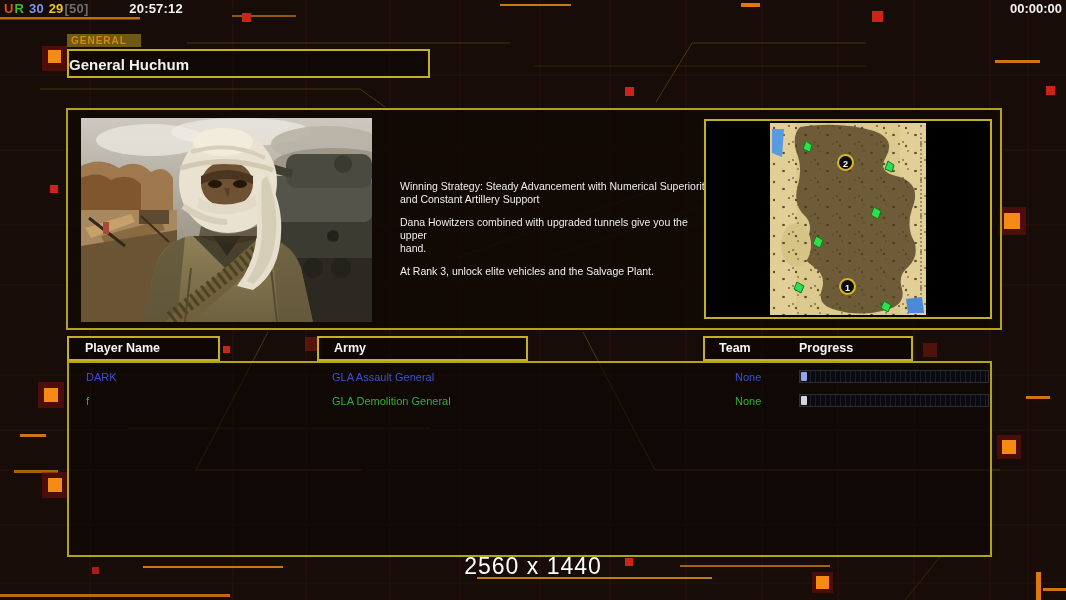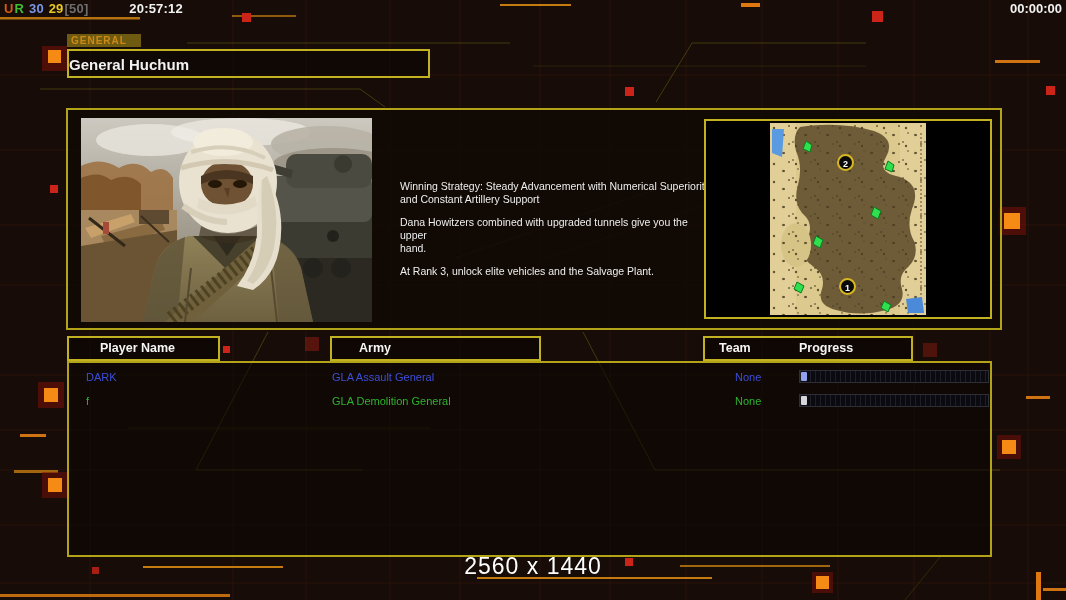--- a/index.html
+++ b/index.html
@@ -35,22 +35,22 @@
     border:2px solid #c2b222;background:#000;box-sizing:border-box;}
   .map-img{position:absolute;left:64px;top:2px;width:156px;height:192px;}
   .start-pos{position:absolute;width:17px;height:17px;border-radius:50%;
     background:#0a0a0a;border:2px solid #d8b820;color:#fff;
     font-size:9px;font-weight:bold;text-align:center;line-height:17px;box-sizing:border-box;}
 
   
   .hdr-box{position:absolute;top:336px;height:25px;border:2px solid #c2b222;
     background:rgba(8,5,3,.6);box-sizing:border-box;color:#f5f5f5;
     font-size:12.5px;font-weight:bold;line-height:21px;}
-  .hdr-playername{left:67px;width:153px;padding-left:31px;}
-  .hdr-army{left:330px;width:211px;padding-left:27px;}
+  .hdr-playername{left:67px;width:153px;padding-left:16px;}
+  .hdr-army{left:317px;width:211px;padding-left:15px;}
   .hdr-teamprog{left:703px;width:210px;}
   .hdr-teamprog .t{position:absolute;left:14px;}
   .hdr-teamprog .p{position:absolute;left:94px;}
 
   
   .players-panel{position:absolute;left:67px;top:361px;width:925px;height:196px;
     border:2px solid #b3a318;background:rgba(10,6,3,.6);box-sizing:border-box;}
   .player-row{position:absolute;left:0;width:100%;height:20px;font-size:11px;padding-left:29px;}
   .player-row .nm{position:absolute;left:17px;top:3px;}
   .player-row .ar{position:absolute;left:263px;top:3px;}

